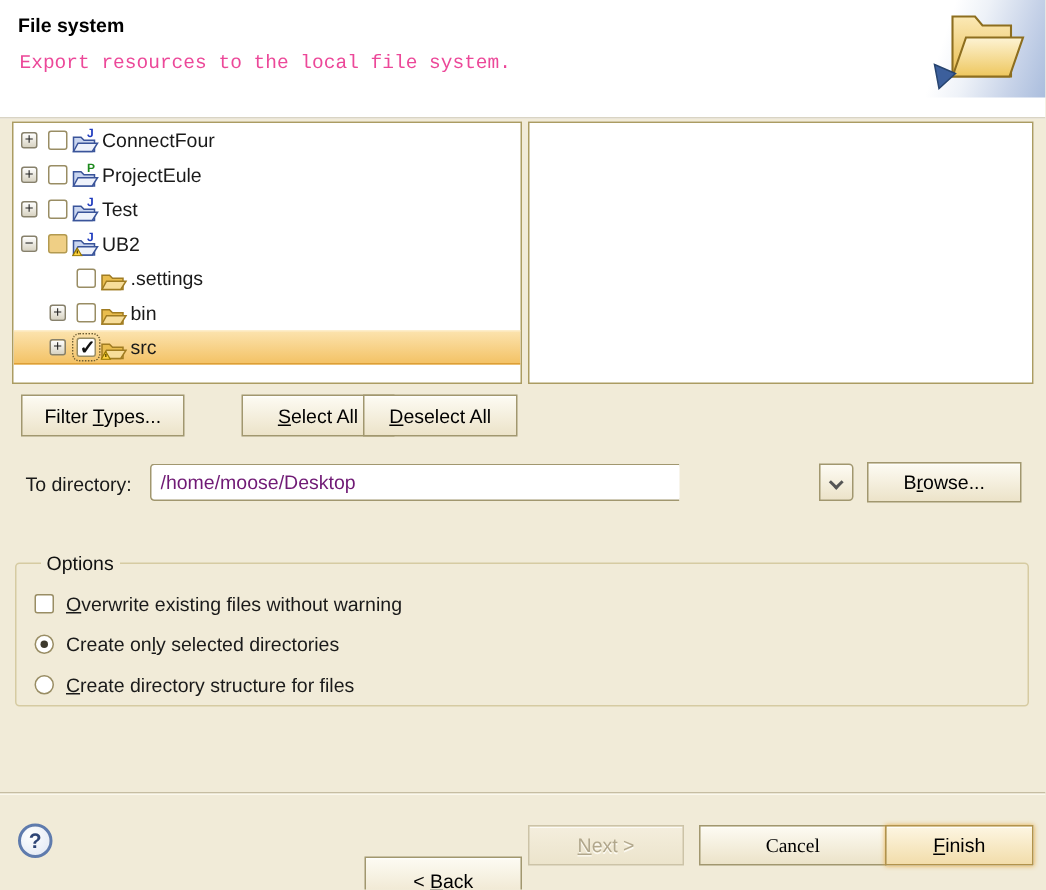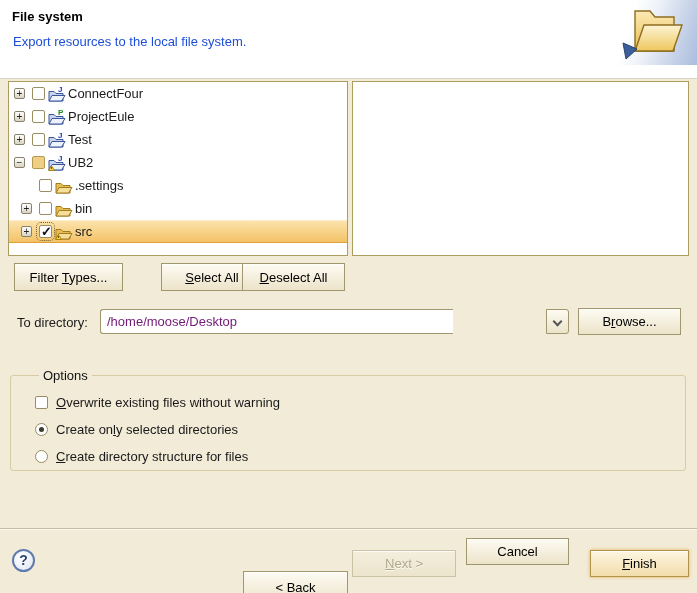--- a/index.html
+++ b/index.html
@@ -15,38 +15,38 @@
   
   .header {
     position: absolute; left:0; top:0; width:697px; height:79px;
     background:#ffffff; border-bottom:1px solid #d9d4c4;
   }
   .header .corner-art {
     position:absolute; right:0; top:0; width:118px; height:65px;
     background: linear-gradient(108deg, #ffffff 42%, #eef2f8 58%, #c6d2e8 82%, #aabddd 100%);
   }
   .page-title { position:absolute; left:12px; top:9px; font-weight:bold; font-size:13px; color:#000; }
-  .page-subtitle { position:absolute; left:13px; top:34px; font-size:13px; color:#1d4ed8; }
+  .page-subtitle { position:absolute; left:13px; top:34px; font-size:13px; color:#ec4899;font-family:Liberation Mono, monospace; }
   .banner-icon { position:absolute; right:13px; top:3px; }
   
   .tree-panel {
     position:absolute; left:8px; top:81px; width:340px; height:175px;
     background:#fff; border:1px solid #ab9c62; overflow:hidden;
   }
   .detail-panel {
     position:absolute; left:352px; top:81px; width:337px; height:175px;
     background:#fff; border:1px solid #ab9c62;
   }
   
   .tree-row {
     position:relative; height:23px; width:100%;
     display:flex; align-items:center;
   }
   .tree-row.lvl0 { padding-left:5px; }
-  .tree-row.lvl1 { padding-left:12px; }
+  .tree-row.lvl1 { padding-left:24px; }
   .tree-row.selected {
     background: linear-gradient(#fce4b0, #f3c163);
     box-shadow: inset 0 -1px 0 #dd9f37, inset 0 1px 0 #fdeecb;
   }
   .expander {
     width:11px; height:11px; flex:0 0 11px;
     border:1px solid #87816c; border-radius:2px;
     background:linear-gradient(#ffffff,#d8d3c2);
     font-size:10px; line-height:9px; text-align:center; color:#222;
     margin-right:7px; user-select:none;
@@ -101,21 +101,21 @@
   }
   .dir-arrow .chev {
     position:absolute; left:7px; top:8px; width:7px; height:7px;
     border-right:2px solid #555; border-bottom:2px solid #555;
     transform:rotate(45deg);
   }
   
   fieldset.options {
     position:absolute; left:10px; top:368px; width:676px; height:103px;
     border:1px solid #d6cba2; border-radius:3px;
-    padding:6px 10px 0 24px;
+    padding:6px 10px 0 12px;
   }
   fieldset.options legend { padding:0 4px; margin-left:4px; font-size:13px; color:#111; }
   .opt-row { display:flex; align-items:center; height:27px; cursor:pointer; }
   .opt-box {
     width:13px; height:13px; flex:0 0 13px;
     border:1px solid #998d64; border-radius:2px; background:#fff;
     margin-right:8px; position:relative;
   }
   .opt-radio {
     width:13px; height:13px; flex:0 0 13px;
@@ -303,18 +303,18 @@
 <div class="footer-sep-light"></div>
 
 <div class="help-btn"><span>?</span></div>
 
 <button class="btn" style="left:243px; top:550px; width:105px; height:32px;margin-top:21px;">
   <span>&lt; </span><span class="u">B</span><span>ack</span>
 </button>
 <button class="btn disabled" disabled="" style="left:352px; top:550px; width:104px; height:27px;">
   <span class="u">N</span><span>ext &gt;</span>
 </button>
-<button class="btn" style="left:466px; top:538px; width:103px; height:27px;">
+<button class="btn" style="left:466px; top:550px; width:125px; height:27px;font-family:Liberation Serif, serif;">
   <span>Cancel</span>
 </button>
 <button class="btn default-btn" style="left:590px; top:550px; width:99px; height:27px;">
   <span class="u">F</span><span>inish</span>
 </button>
 
 </body></html>

